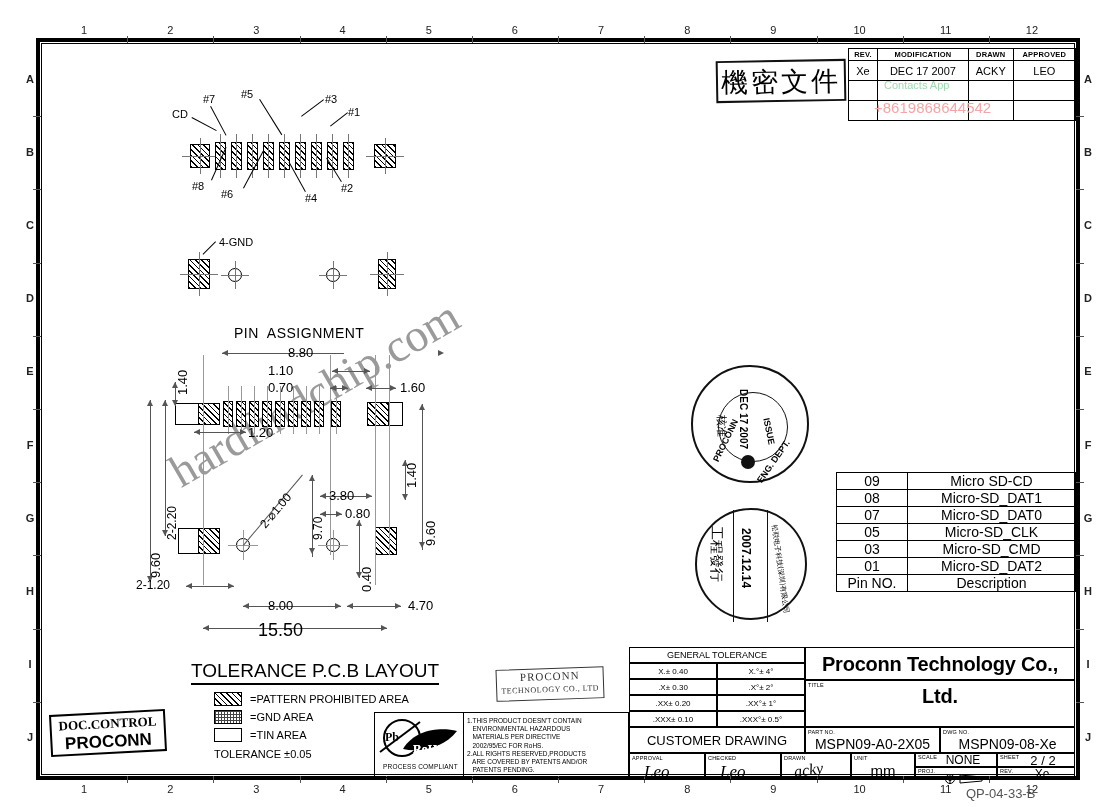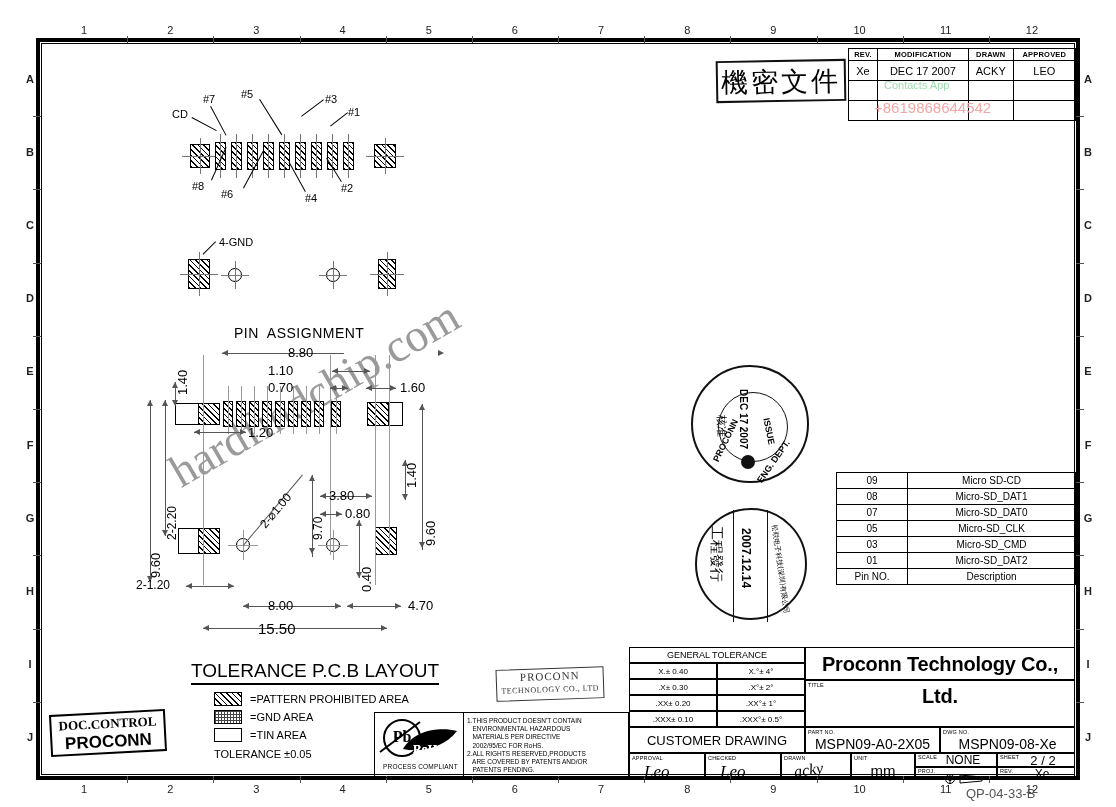--- a/index.html
+++ b/index.html
@@ -49,21 +49,21 @@
 
   .circ{position:absolute;border:1px solid #000;border-radius:50%;box-sizing:border-box;}
 
   
   table{border-collapse:collapse;}
   .rev-tbl{position:absolute;left:848px;top:48px;width:228px;font-size:8.5px;}
   .rev-tbl td,.rev-tbl th{border:1px solid #000;text-align:center;padding:1px 2px;}
   .rev-tbl th{font-weight:bold;font-size:7.5px;letter-spacing:.2px;}
   .rev-tbl td{height:17px;font-size:11px;}
 
-  .pin-tbl{position:absolute;left:836px;top:472px;width:240px;font-size:10px;}
+  .pin-tbl{position:absolute;left:836px;top:472px;width:240px;font-size:14px;}
   .pin-tbl td{border:1px solid #000;text-align:center;height:15px;padding:0;}
   .pin-tbl td.num{width:70px;}
 
   
   .tb{position:absolute;border:1px solid #000;box-sizing:border-box;}
   .tb-lbl{position:absolute;font-size:5.5px;letter-spacing:.2px;color:#000;}
 
   .wm{position:absolute;color:#9a9a9a;font-size:46px;white-space:nowrap;
       transform:rotate(-30deg);transform-origin:0 0;font-family:"Liberation Serif",serif;}
 
@@ -400,21 +400,21 @@
         <div class="arw l" style="left: 243px; top: 603px;"></div>
         <div class="arw r" style="left: 335px; top: 603px;"></div>
         <div class="t" style="left: 268px; top: 598px; font-size: 13px;">8.00</div>
         <div class="dimline h" style="left: 347px; top: 606px; width: 54px;"></div>
         <div class="arw l" style="left: 347px; top: 603px;"></div>
         <div class="arw r" style="left: 395px; top: 603px;"></div>
         <div class="t" style="left: 408px; top: 598px; font-size: 13px;">4.70</div>
         <div class="dimline h" style="left: 203px; top: 628px; width: 184px;"></div>
         <div class="arw l" style="left: 203px; top: 625px;"></div>
         <div class="arw r" style="left: 381px; top: 625px;"></div>
-        <div class="t" style="left: 258px; top: 620px; font-size: 15px;">15.50</div>
+        <div class="t" style="left: 258px; top: 620px; font-size: 18px;">15.50</div>
       </div>
   </div>
 
   <div class="stamp-round" style="left:691px;top:365px;width:118px;height:118px;">
     <div class="vt" style="left:18px;top:92px;transform:rotate(-64deg);font-size:9px;font-weight:bold;">PROCONN</div>
     <div class="vt" style="left:62px;top:112px;transform:rotate(-55deg);font-size:9px;font-weight:bold;">ENG. DEPT.</div>
     <div class="vt" style="left:56px;top:22px;transform:rotate(90deg);font-size:10px;font-weight:bold;">DEC 17 2007</div>
     <div class="vt" style="left:78px;top:50px;transform:rotate(78deg);font-size:9px;font-weight:bold;">ISSUE</div>
     <div class="vt" style="left:36px;top:48px;transform:rotate(90deg);font-size:11px;font-family:'DejaVu Sans',sans-serif;">核准</div>
     <div style="position:absolute;left:25px;top:25px;width:68px;height:68px;border:1px solid #111;border-radius:50%;"></div>
@@ -485,21 +485,21 @@
   </div>
 
   <div class="proconn-stamp" style="left:496px;top:668px;width:108px;height:32px;">
     <div style="font-size:11px;letter-spacing:1px;line-height:15px;">PROCONN</div>
     <div style="font-size:8px;letter-spacing:.5px;line-height:12px;">TECHNOLOGY CO., LTD</div>
   </div>
 
   <div class="rohs" style="left:374px;top:712px;width:255px;height:66px;">
     <div style="position:absolute;left:0;top:0;width:88px;height:64px;border-right:1px solid #000;">
       <div style="position:absolute;left:8px;top:6px;width:34px;height:34px;border:2px solid #000;border-radius:50%;
-                  font-size:16px;font-weight:bold;text-align:center;line-height:32px;font-family:'Liberation Serif',serif;">Pb</div>
+                  font-size:12px;font-weight:bold;text-align:left;line-height:32px;font-family:'Liberation Serif',serif;">Pb</div>
       <div style="position:absolute;left:2px;top:6px;width:46px;height:36px;">
         <svg width="46" height="36" viewBox="0 0 46 36">
             <line x1="3" y1="33" x2="43" y2="3" stroke="#000" stroke-width="2"></line>
           </svg>
       </div>
       <div style="position:absolute;left:26px;top:14px;width:58px;height:26px;">
         <svg width="58" height="26" viewBox="0 0 58 26">
           <path d="M2,22 C14,2 40,0 56,4 C44,20 20,26 2,22 Z" fill="#000"></path>
         </svg>
       </div>

